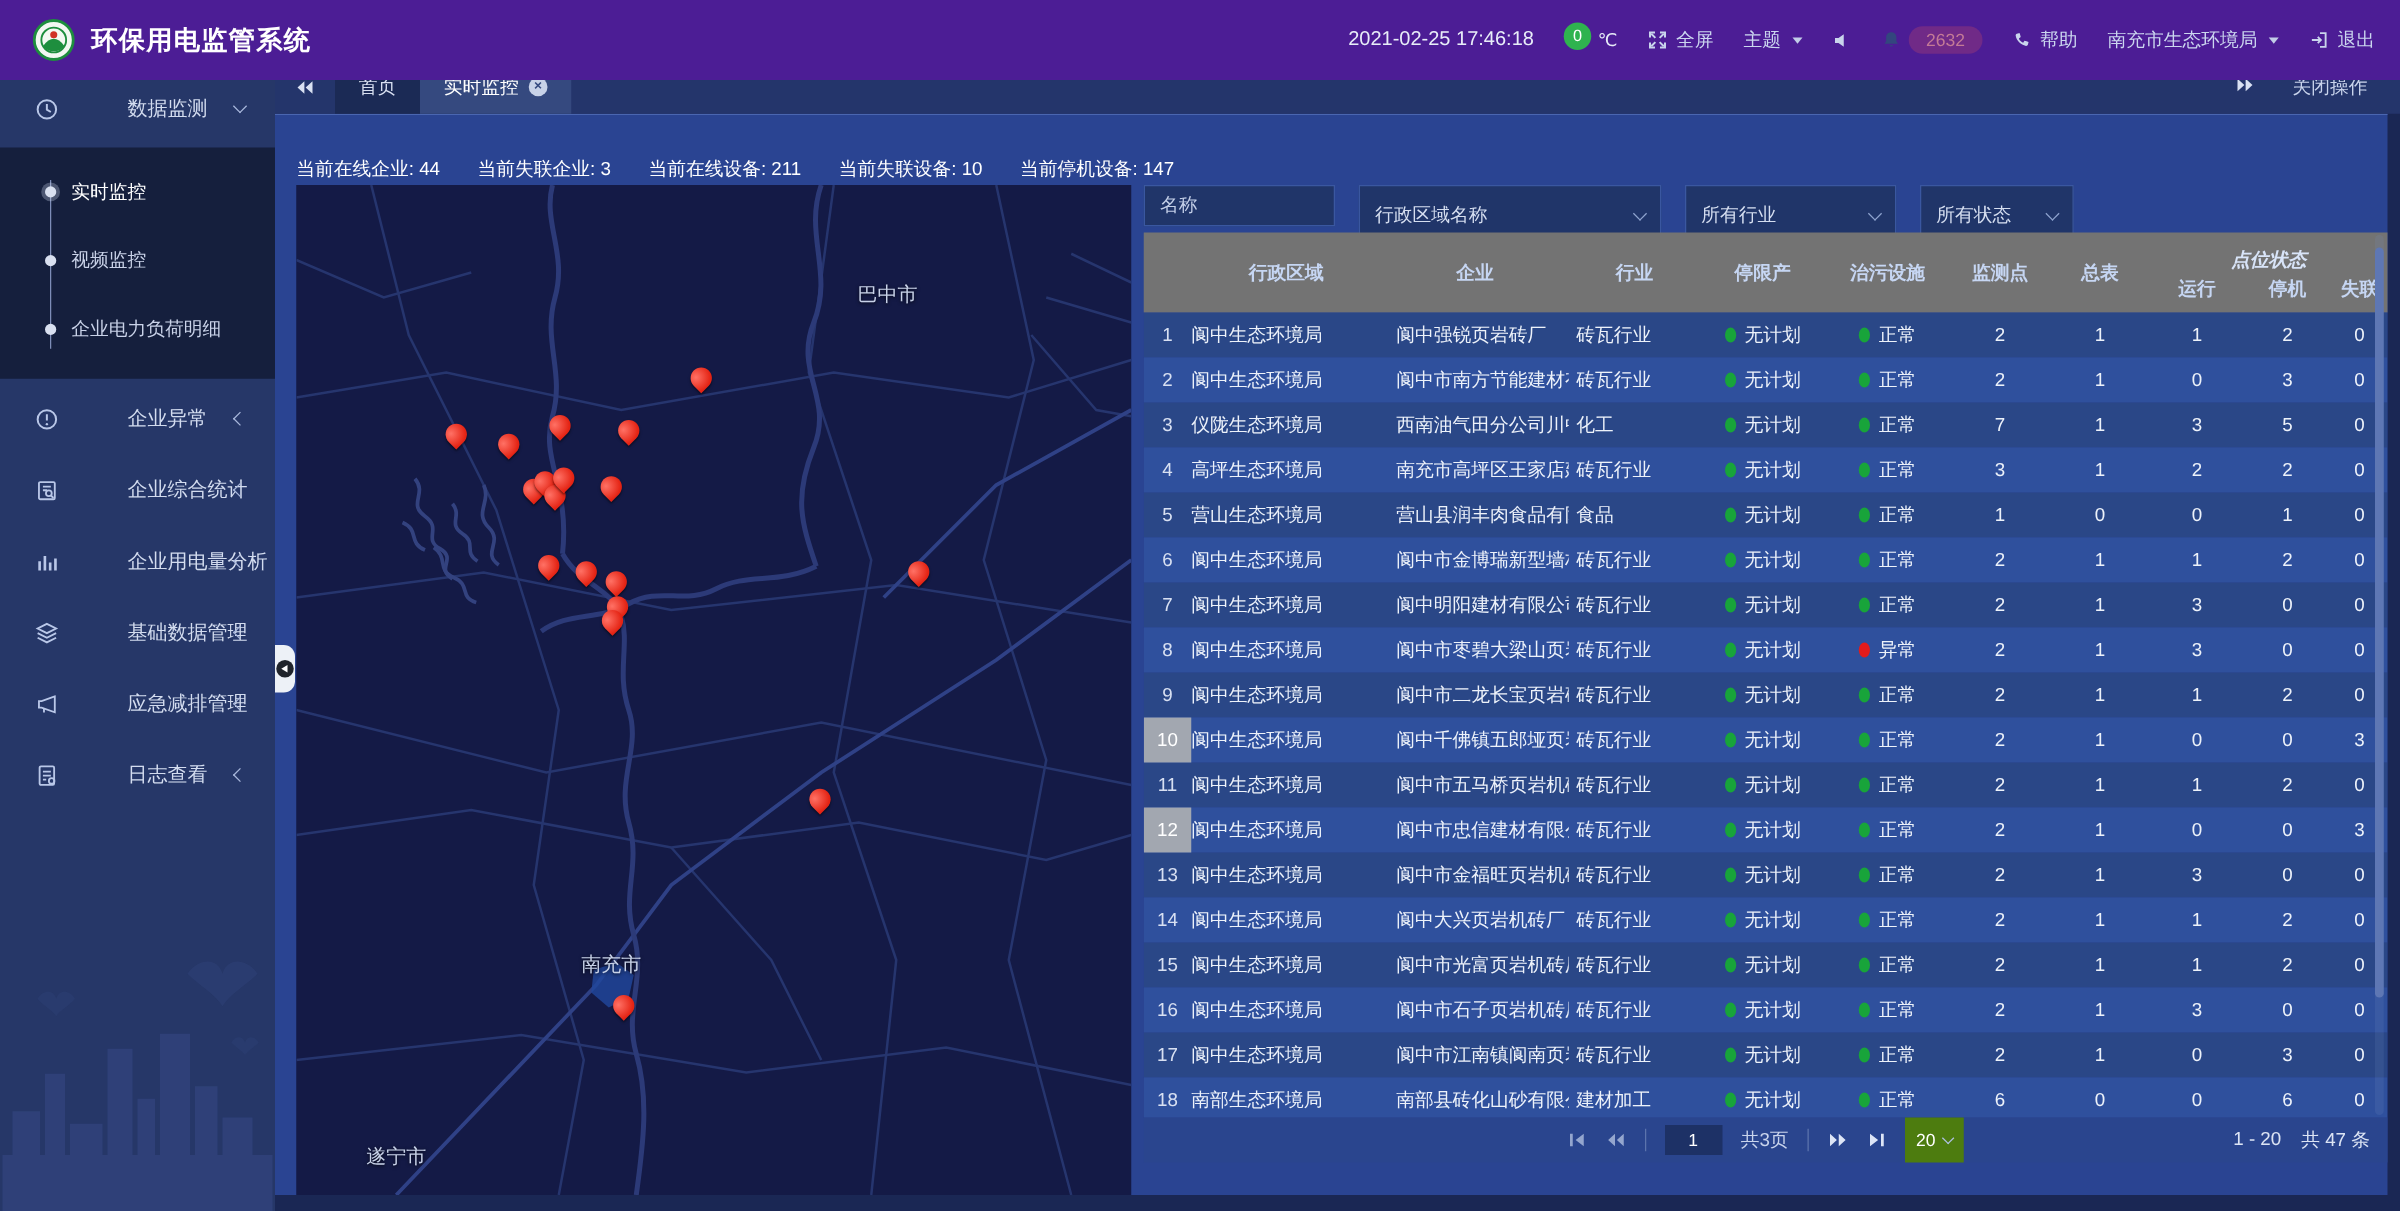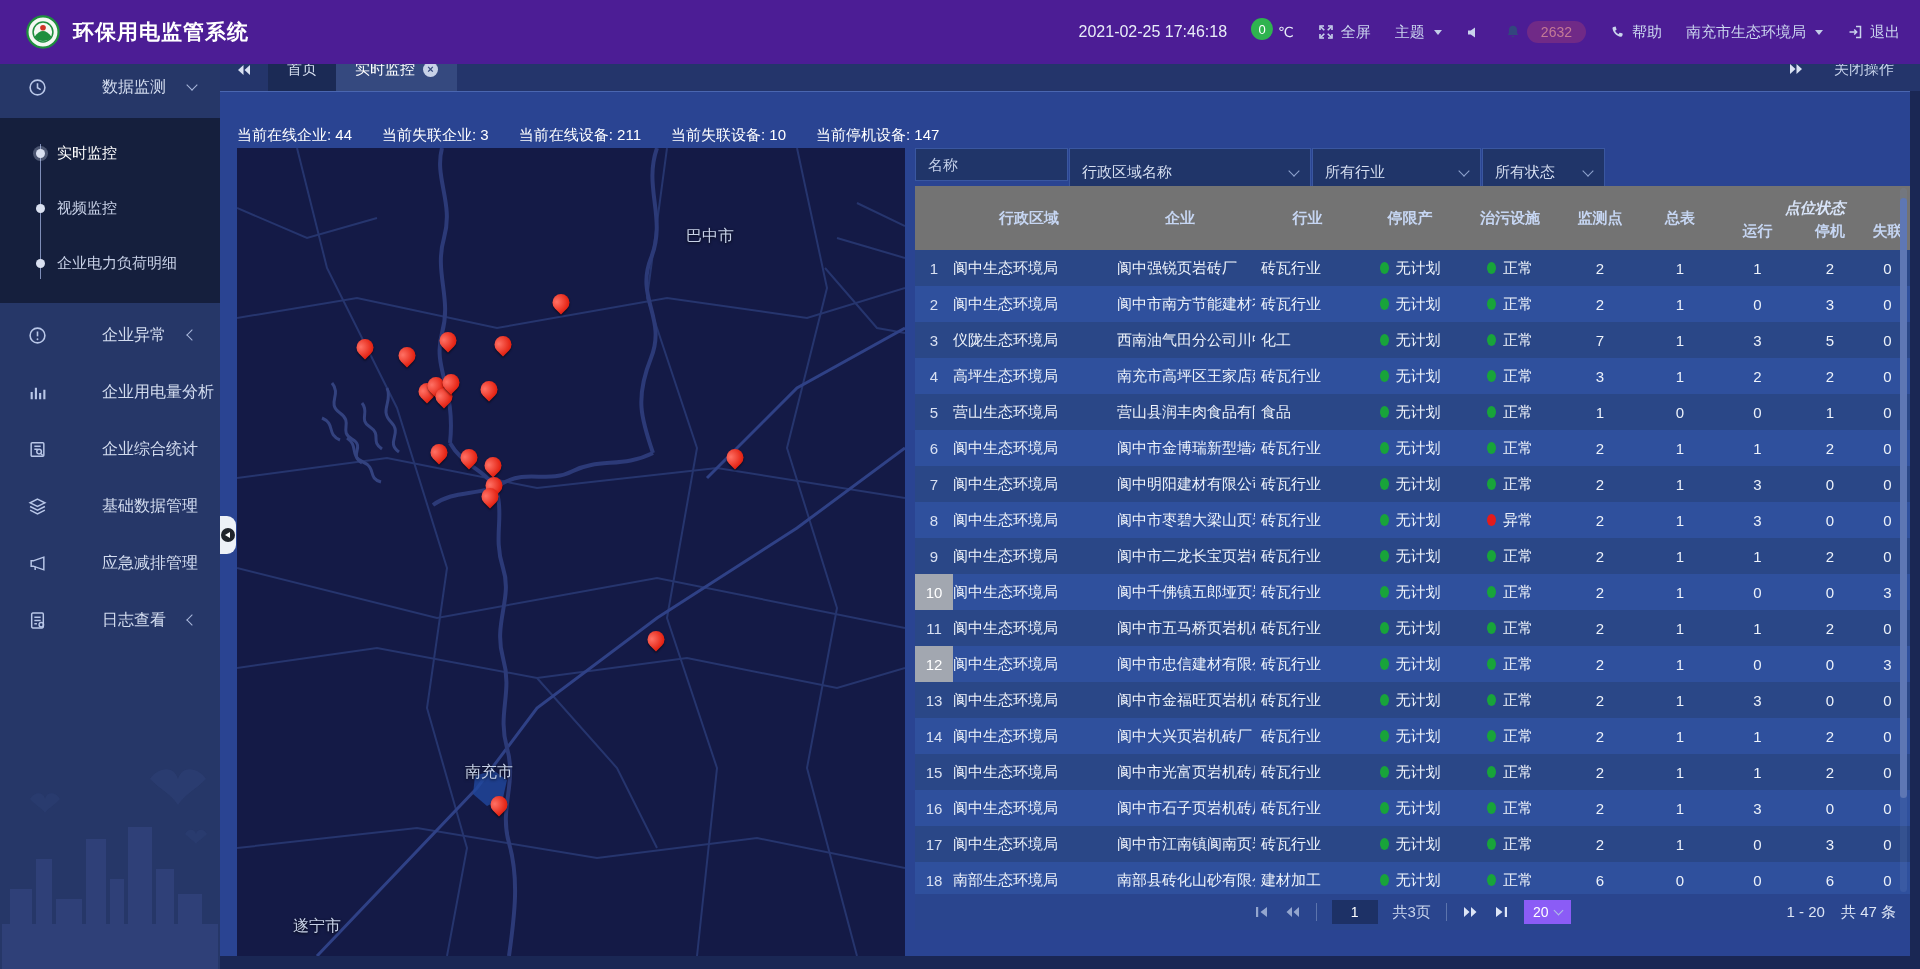--- a/index.html
+++ b/index.html
@@ -49,21 +49,21 @@
   
   .surface{position:absolute;left:220px;top:91px;width:1690px;height:864px;background:#2A4492;border-top:1px solid #4A66B0;z-index:5;}
   .statsbar{position:absolute;left:17px;top:19px;height:34px;display:flex;align-items:flex-end;gap:30px;color:#FFFFFF;font-size:15px;}
   
   .map{position:absolute;left:17px;top:56px;width:668px;height:808px;background:#141A46;overflow:hidden;}
   .map svg.roads{position:absolute;left:0;top:0;}
   .city{position:absolute;transform:translate(-50%,-50%);color:#C8D2E8;font-size:16px;text-shadow:0 1px 3px rgba(0,0,0,.8);white-space:nowrap;}
   .pin{position:absolute;width:17px;height:17px;border-radius:50% 50% 50% 0;transform:translate(-50%,-100%) rotate(-45deg);background:radial-gradient(circle at 35% 30%,#FF7165,#E42313 72%);box-shadow:-1px 1px 2px rgba(0,0,0,.55);}
   
   .panel{position:absolute;left:695px;top:56px;width:995px;height:808px;}
-  .filters{position:absolute;left:0;top:0;height:33px;display:flex;gap:1px;}
+  .filters{position:absolute;left:0;top:0;height:33px;display:flex;gap:19px;}
   .f-input{width:153px;height:33px;box-sizing:border-box;background:#203569;border:1px solid #3A57A0;color:#E6ECF8;padding:0 12px;font-size:15px;outline:none;font-family:inherit;}
   .f-input::placeholder{color:#C3CFE8;opacity:1;}
   .f-select{box-sizing:border-box;height:49px;background:#203569;border:1px solid #3A57A0;display:flex;align-items:center;padding:0 12px;color:#D5DEF0;font-size:15px;cursor:pointer;}
   .f-select .schev{margin-left:auto;width:7px;height:7px;border-right:1.5px solid #8FA4CF;border-bottom:1.5px solid #8FA4CF;transform:rotate(45deg);margin-top:-3px;}
   .w-region{width:242px;}.w-industry{width:169px;}.w-status{width:123px;}
   
   .grid-cols{display:grid;grid-template-columns:38px 152px 150px 105px 100px 100px 80px 80px 75px 70px 45px;}
   .thead{position:absolute;left:0;top:38px;width:995px;height:64px;background:#737373;grid-template-rows:34px 30px;}
   .th{grid-row:1/3;display:flex;align-items:center;justify-content:center;font-weight:bold;color:#C6D6F3;font-size:15px;}
   .th.group{grid-column:9/12;grid-row:1;font-style:italic;color:#D8E4F8;align-items:flex-end;padding-bottom:2px;}
@@ -86,21 +86,21 @@
   .vscroll{position:absolute;right:3px;top:40px;width:7px;height:704px;background:rgba(120,145,200,.15);border-radius:4px;}
   .vthumb{position:absolute;left:0;top:10px;width:7px;height:600px;background:#5E77B4;border-radius:4px;}
   
   .pagination{position:absolute;left:0;top:746px;width:995px;height:36px;background:#2A458E;display:flex;align-items:center;}
   .pag-center{margin:0 auto;display:flex;align-items:center;gap:15px;}
   .pbtn{display:flex;align-items:center;color:#94A6CE;cursor:pointer;}
   .pbtn.bright{color:#DDE5F6;}
   .pdiv{width:1px;height:18px;background:#5C74AD;}
   .pinput{width:46px;height:24px;background:#1D3166;display:flex;align-items:center;justify-content:center;color:#FFF;font-size:14px;cursor:text;}
   .ptotal{color:#C9D4EC;font-size:15px;}
-  .psize{height:24px;background:#8b5cf6;padding:0 9px;display:flex;align-items:center;gap:7px;color:#FFF;font-size:14px;cursor:pointer;}
+  .psize{height:36px;background:#4d7c0f;padding:0 9px;display:flex;align-items:center;gap:7px;color:#FFF;font-size:14px;cursor:pointer;}
   .psize .schev{width:6px;height:6px;border-right:1.5px solid #AFC0E4;border-bottom:1.5px solid #AFC0E4;transform:rotate(45deg);margin-top:-3px;}
   .prange{position:absolute;right:14px;color:#DCE4F4;font-size:15px;display:flex;gap:16px;}
 </style>
 </head>
 <body>
 
 <header class="topbar">
   <svg class="brand-logo" viewBox="0 0 36 36">
     <circle cx="18" cy="18" r="16.5" fill="#F3F8F2"></circle>
     <circle cx="18" cy="18" r="16.5" fill="none" stroke="#1E8E3E" stroke-width="2.4"></circle>
@@ -224,37 +224,37 @@
             <circle cx="9" cy="9" r="7"></circle>
             <path d="M9 5.2v4.6"></path>
             <circle cx="9" cy="12.6" r="0.9" fill="#B9C7E8" stroke="none"></circle>
           </svg>
         </span>
         <span class="glabel">企业异常</span>
         <span class="chev left"></span>
       </div>
       <div class="sgroup">
         <span class="gicon">
-          <svg width="19" height="19" viewBox="0 0 18 18" fill="none" stroke="#B9C7E8" stroke-width="2">
-            <path d="M3.5 15.5V8.5M7.5 15.5v-11M11.5 15.5v-6M15.5 15.5v-9"></path>
-          </svg>
-        </span>
-        <span class="glabel">企业用电量分析</span>
-        <span class="chev left"></span>
-      </div>
-      <div class="sgroup">
-        <span class="gicon">
           <svg width="19" height="19" viewBox="0 0 18 18" fill="none" stroke="#B9C7E8" stroke-width="1.4">
             <rect x="3" y="2.5" width="12" height="13" rx="1"></rect>
             <path d="M6 6h6M6 8.7h3.2"></path>
             <circle cx="10.5" cy="11" r="2.2"></circle>
             <path d="M12.1 12.7l1.9 1.9"></path>
           </svg>
         </span>
         <span class="glabel">企业综合统计</span>
+        <span class="chev left"></span>
+      </div>
+      <div class="sgroup">
+        <span class="gicon">
+          <svg width="19" height="19" viewBox="0 0 18 18" fill="none" stroke="#B9C7E8" stroke-width="2">
+            <path d="M3.5 15.5V8.5M7.5 15.5v-11M11.5 15.5v-6M15.5 15.5v-9"></path>
+          </svg>
+        </span>
+        <span class="glabel">企业用电量分析</span>
         <span class="chev left"></span>
       </div>
       <div class="sgroup">
         <span class="gicon">
           <svg width="19" height="19" viewBox="0 0 18 18" fill="none" stroke="#B9C7E8" stroke-width="1.4">
             <path d="M9 2l7 3.5L9 9 2 5.5z"></path>
             <path d="M2 9l7 3.5L16 9"></path>
             <path d="M2 12.5L9 16l7-3.5"></path>
           </svg>
         </span>

